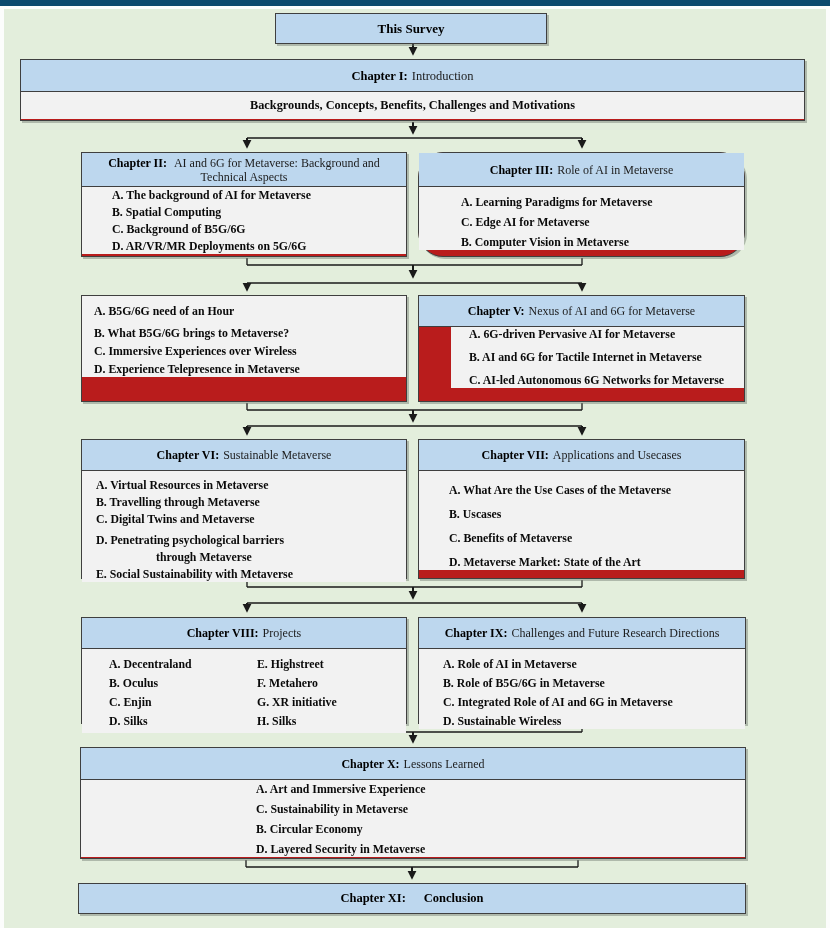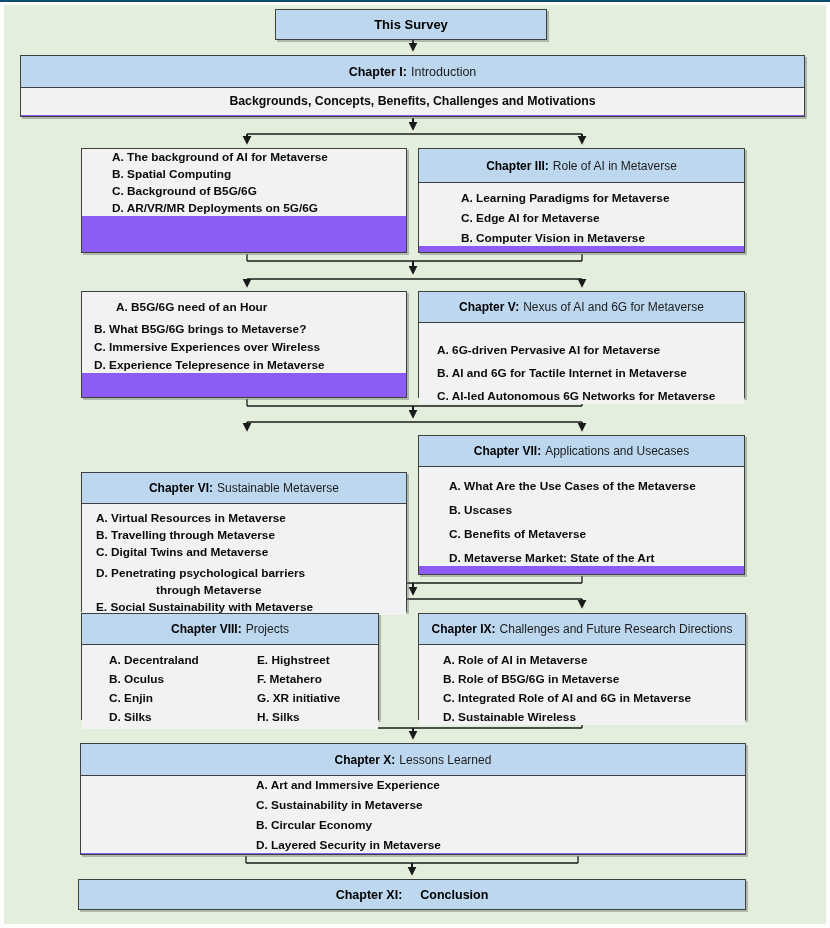--- a/index.html
+++ b/index.html
@@ -1,32 +1,32 @@
 <!DOCTYPE html>
 <html><head>
 <meta charset="utf-8">
 <style>
   * { margin:0; padding:0; box-sizing:border-box; }
   html,body { background:#ffffff; }
   .page {
     position:relative; width:830px; height:928px;
     background:#fcfdfc; overflow:hidden;
-    font-family:Liberation Sans, sans-serif;
-    border-top:2px solid #0c4a6e;
+    font-family:Liberation Serif, serif;
+    border-top:6px solid #0c4a6e;
   }
   .canvas {
     position:absolute; left:4px; top:3px; width:822px; height:919px;
     background:#e3eedc;
   }
   .connectors { position:absolute; left:0; top:0; width:830px; height:928px; pointer-events:none; }
 
   .node {
     position:absolute; border:1.4px solid #3f3f3f;
     box-shadow:2px 2px 0 rgba(110,120,110,0.45);
-    background:#8b5cf6;
+    background:#b91c1c;
   }
   .blue { background:#bdd7ee; }
 
   .hdr {
     display:flex; align-items:center; justify-content:center;
     text-align:center; background:#bdd7ee;
     border-bottom:1.4px solid #3f3f3f;
     font-size:12px; line-height:14px; padding:1px 4px; color:#1c1c1c;
   }
   .hdr .b { font-weight:bold; color:#000; white-space:pre; }
@@ -45,35 +45,35 @@
     font-size:13px; font-weight:bold; color:#000;
   }
   
   .ch1  { left:20px;  top:53px;  width:785px; height:62px; }
   .ch1 .hdr { height:32px; font-size:12.5px; }
   .ch1 .bd  { height:27px; display:flex; align-items:center; justify-content:center; }
   .ch1 .item { font-size:12.3px; }
 
   
   .ch2  { left:81px;  top:146px; width:326px; height:105px; }
-  .ch3  { left:418px; top:146px; width:327px; height:105px; }
+  .ch3  { left:418px; top:146px; width:327px; height:105px;border-radius:25px; }
   .ch4  { left:81px;  top:289px; width:326px; height:107px; }
   .ch5  { left:418px; top:289px; width:327px; height:107px; }
-  .ch6  { left:81px;  top:433px; width:326px; height:140px;margin-top:37px; }
+  .ch6  { left:81px;  top:433px; width:326px; height:140px; }
   .ch7  { left:418px; top:433px; width:327px; height:140px; }
-  .ch8  { left:81px;  top:611px; width:298px; height:107px; }
+  .ch8  { left:81px;  top:611px; width:326px; height:107px; }
   .ch9  { left:418px; top:611px; width:328px; height:107px; }
   .h1line .hdr { height:31px; }
   .ch2 .hdr, .ch3 .hdr { height:34px; }
 
   .ch2 .bd { padding:1px 2px 0 30px; }  .ch2 .item { margin-bottom:2px; }
   .ch3 .bd { padding:8px 2px 0 42px; }  .ch3 .item { margin-bottom:5px; }
   .ch4 .bd { padding:8px 2px 0 12px; }  .ch4 .item { margin-bottom:3px; }
-  .ch4 .item:first-child { margin-bottom:7px;margin-left:22px; }
-  .ch5 .bd { padding:20px 2px 0 18px; } .ch5 .item { margin-bottom:8px; }
+  .ch4 .item:first-child { margin-bottom:7px; }
+  .ch5 .bd { padding:0 2px 0 18px;margin-left:32px; } .ch5 .item { margin-bottom:8px; }
   .ch6 .bd { padding:7px 2px 0 14px; }  .ch6 .item { margin-bottom:2px; }
   .ch6 .item.gapbefore { margin-top:6px; }
   .ch6 .item.cont { padding-left:60px; }
   .ch7 .bd { padding:12px 2px 0 30px; } .ch7 .item { margin-bottom:9px; }
   .ch8 .bd { padding:8px 2px 0 27px; display:grid; grid-template-columns:148px auto; grid-auto-flow:column; grid-template-rows:repeat(4,19px); }
   .ch9 .bd { padding:8px 2px 0 24px; }  .ch9 .item { margin-bottom:4px; }
 
   
   .ch10 { left:80px; top:741px; width:666px; height:112px; }
   .ch10 .hdr { height:32px; }
@@ -154,20 +154,24 @@
     <div class="hdr">
       <span class="b">Chapter I:</span>
       <span class="t">Introduction</span>
     </div>
     <div class="bd">
       <div class="item">Backgrounds, Concepts, Benefits, Challenges and Motivations</div>
     </div>
   </div>
 
   <div class="node ch2">
+    <div class="hdr">
+      <span><span class="b">Chapter II:</span>
+      <span class="t">AI and 6G for Metaverse: Background and Technical Aspects</span></span>
+    </div>
     <div class="bd">
       <div class="item">A. The background of AI for Metaverse</div>
       <div class="item">B. Spatial Computing</div>
       <div class="item">C. Background of B5G/6G</div>
       <div class="item">D. AR/VR/MR Deployments on 5G/6G</div>
     </div>
   </div>
 
   <div class="node ch3">
     <div class="hdr">

